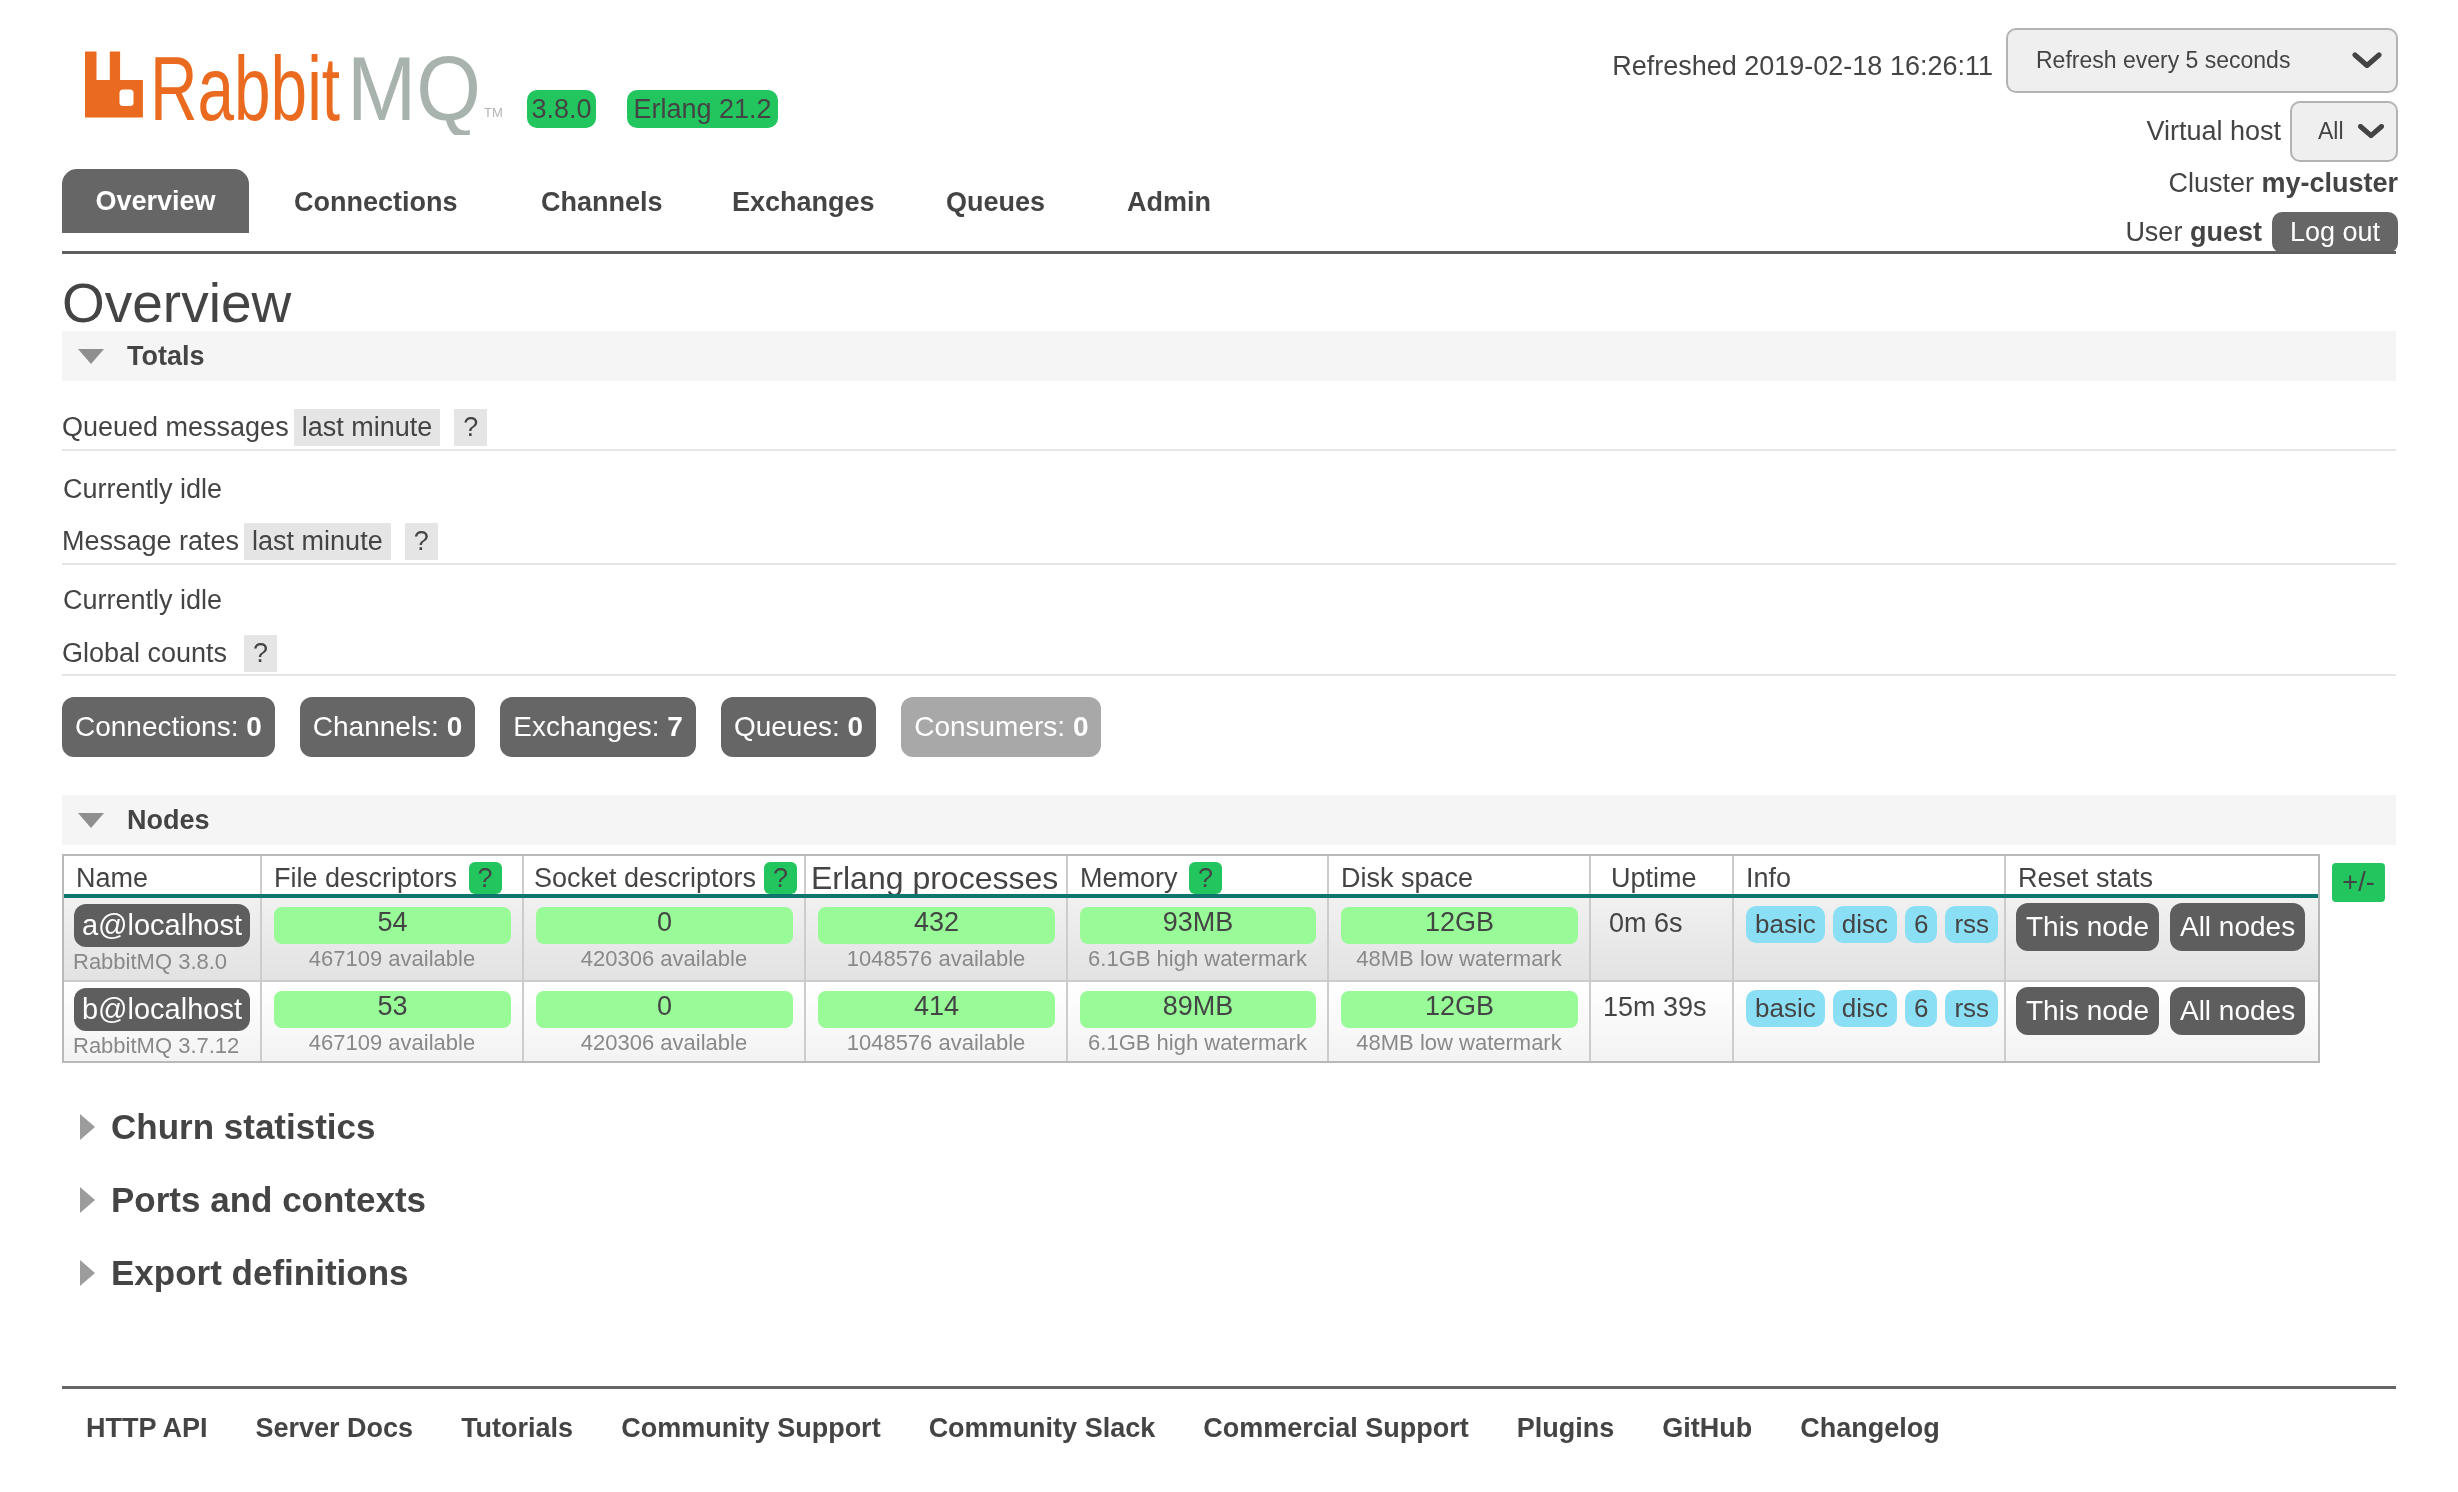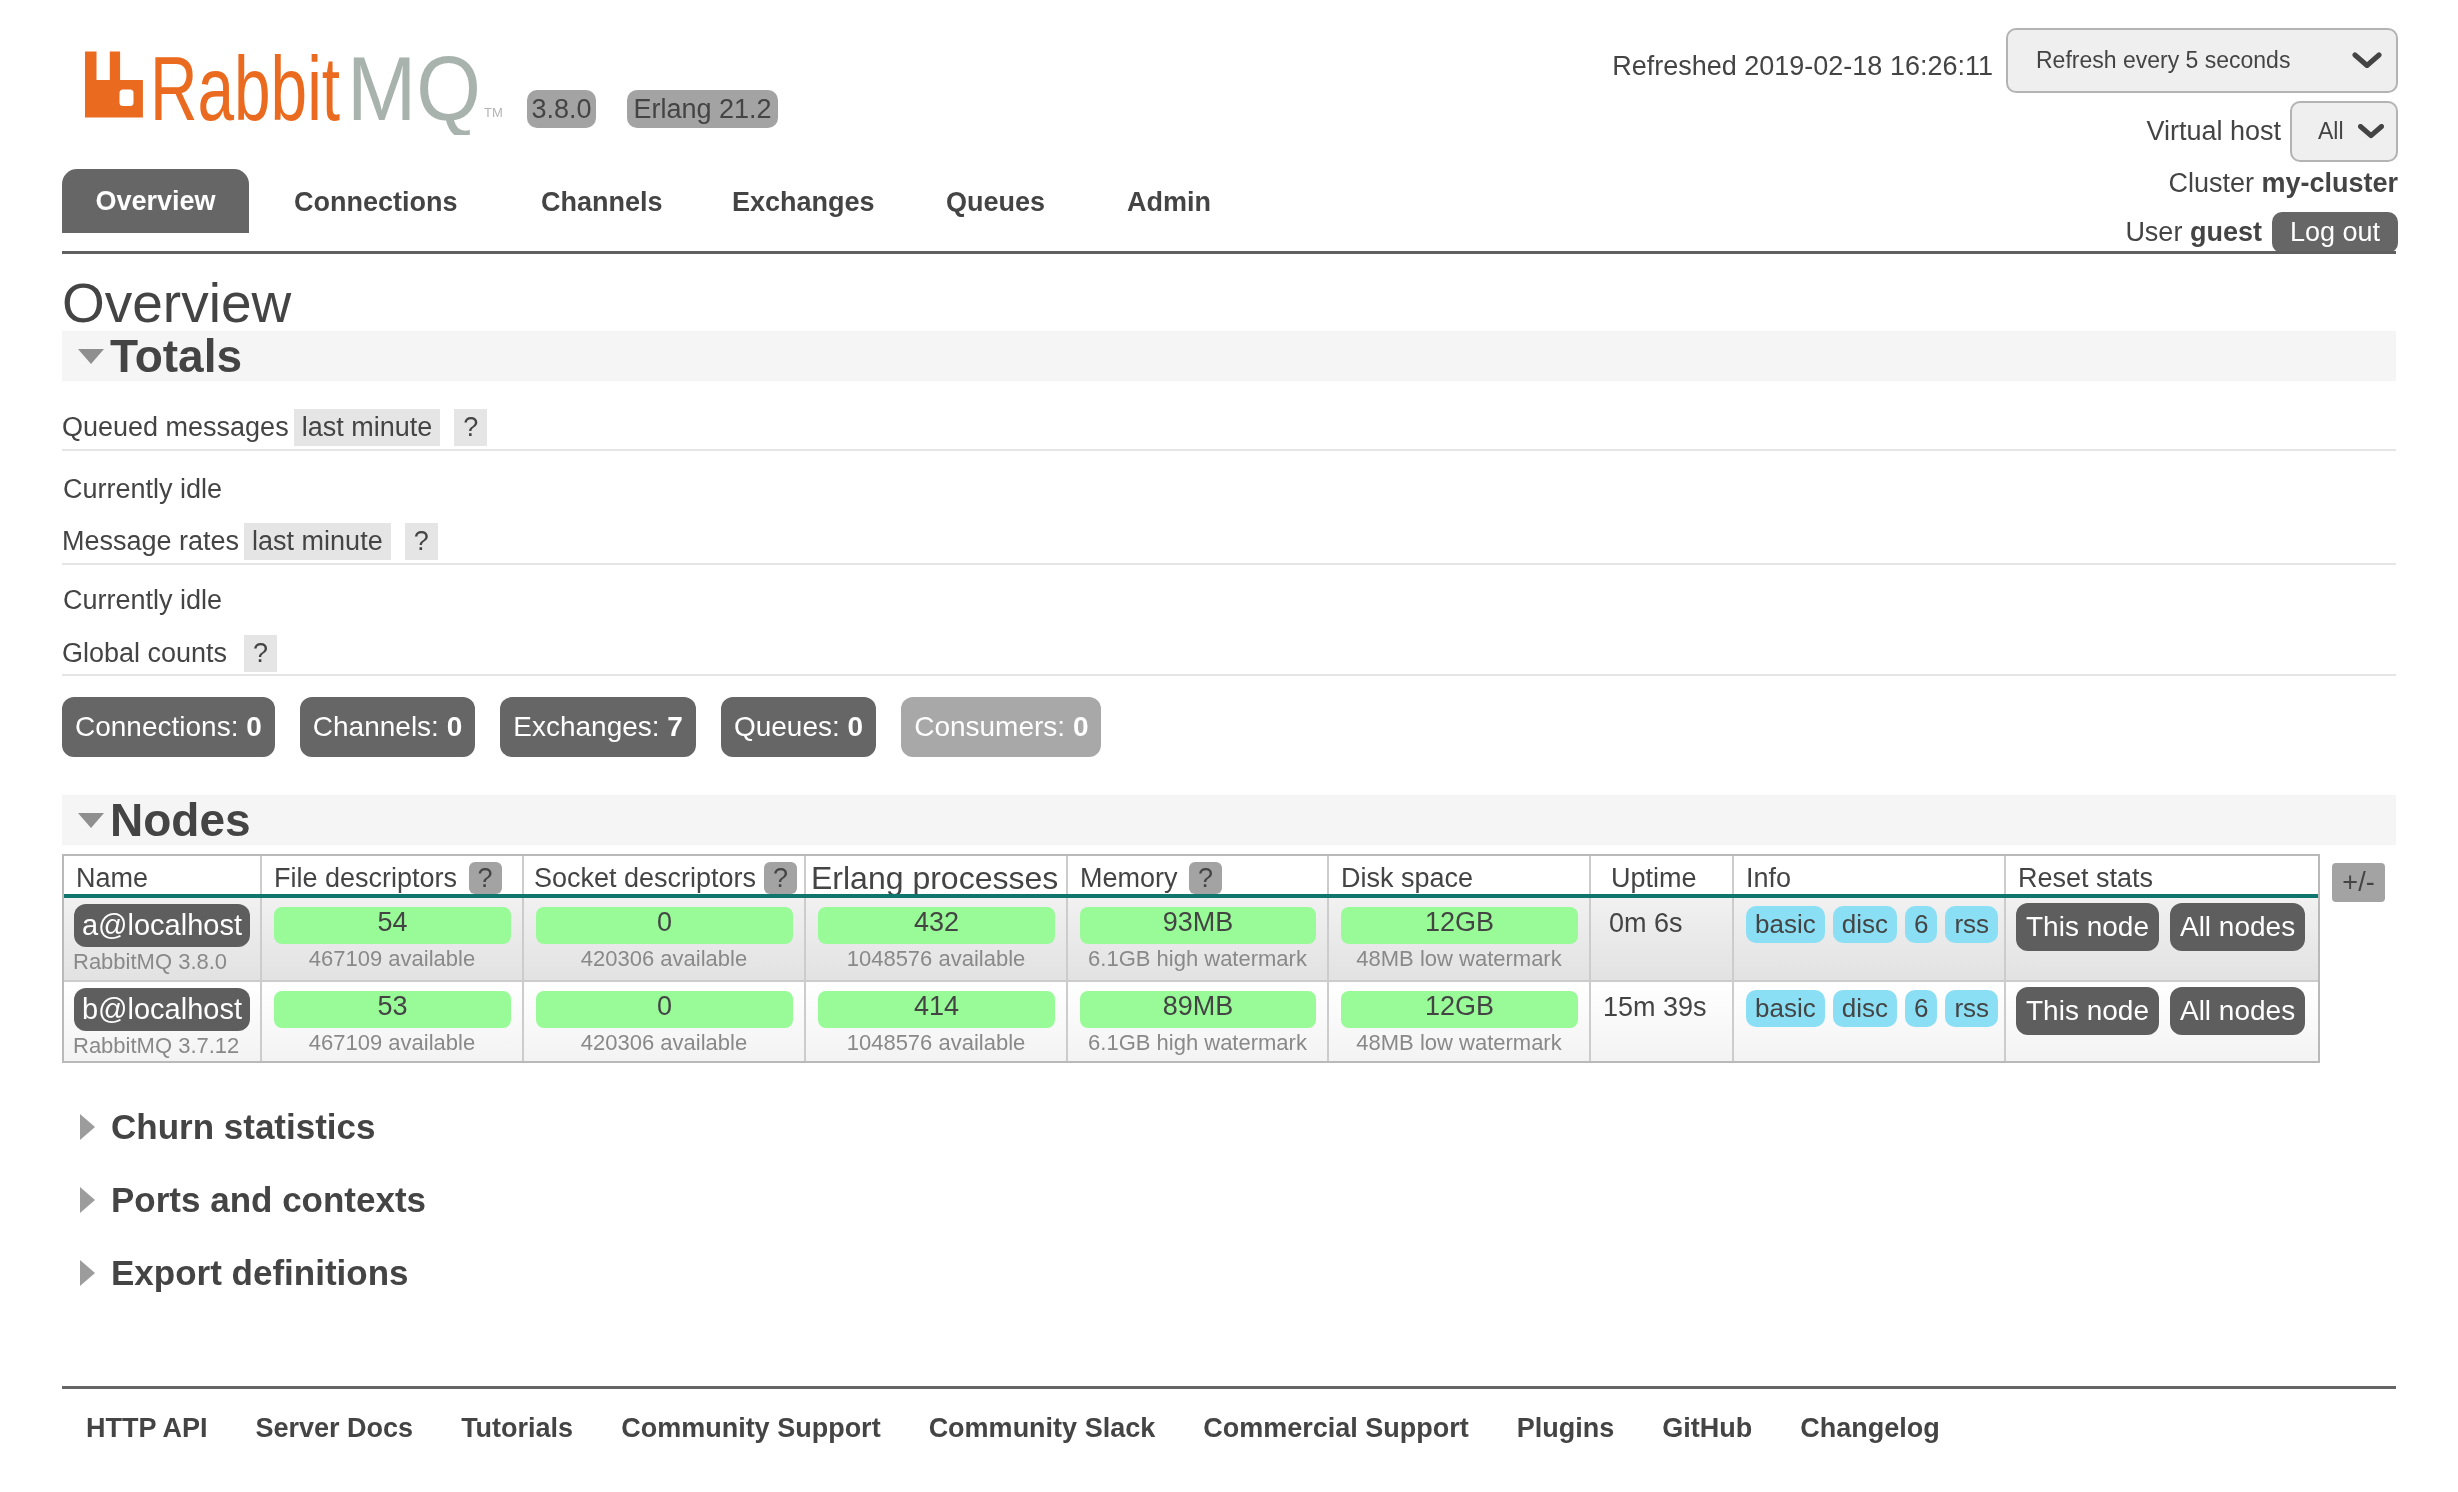--- a/index.html
+++ b/index.html
@@ -1,27 +1,27 @@
 <!DOCTYPE html>
 <html><head>
 <meta charset="utf-8">
 <style>
 * { margin:0; padding:0; box-sizing:border-box; }
 html,body { background:#fff; }
 body { font-family:"Liberation Sans", sans-serif; color:#444; }
 #page { position:relative; width:2458px; height:1492px; overflow:hidden; background:#fff; }
 .abs { position:absolute; }
-.pill { background:#a3a3a3; border-radius:10px; color:#444; font-size:27px; display:flex; align-items:center; justify-content:center; }
+.pill { background:#22c55e; border-radius:10px; color:#444; font-size:27px; display:flex; align-items:center; justify-content:center; }
 .selbox { background:#efefef; border:2px solid #b3b3b3; border-radius:10px; display:flex; align-items:center; color:#444; }
 .chev { flex:0 0 auto; }
 .tri-down { width:0; height:0; border-left:13px solid transparent; border-right:13px solid transparent; border-top:15px solid #8f8f8f; }
 .tri-right { width:0; height:0; border-top:13px solid transparent; border-bottom:13px solid transparent; border-left:15px solid #9c9c9c; }
 .secbar { position:absolute; left:62px; width:2334px; height:50px; background:#f5f5f5; display:flex; align-items:center; }
 .secbar .tri-down { margin-left:16px; }
-.secbar b { font-size:46px; margin-left:6px; color:#444; }
+.secbar b { font-size:27px; margin-left:23px; color:#444; }
 .h3row { position:absolute; left:62px; height:39px; display:flex; align-items:center; font-size:27px; color:#444; }
 .h3row .tag { background:#e5e5e5; height:37px; line-height:37px; padding:0 8px; margin-left:14px; font-size:27px; }
 .h3row .tag:first-of-type { margin-left:5px; }
 .rule { position:absolute; left:62px; width:2334px; height:2px; background:#e5e5e5; }
 .bigbtn { height:60px; border-radius:12px; background:#666; color:#fff; font-size:28px; display:flex; align-items:center; padding:0 13px; margin-right:25px; white-space:pre; }
 .collrow { position:absolute; left:62px; height:48px; display:flex; align-items:center; }
 .collrow .tri-right { margin-left:18px; }
 .collrow b { font-size:35px; margin-left:16px; color:#444; }
 .cell { border-left:2px solid #ccc; overflow:hidden; }
 .cell:first-child { border-left:none; }

